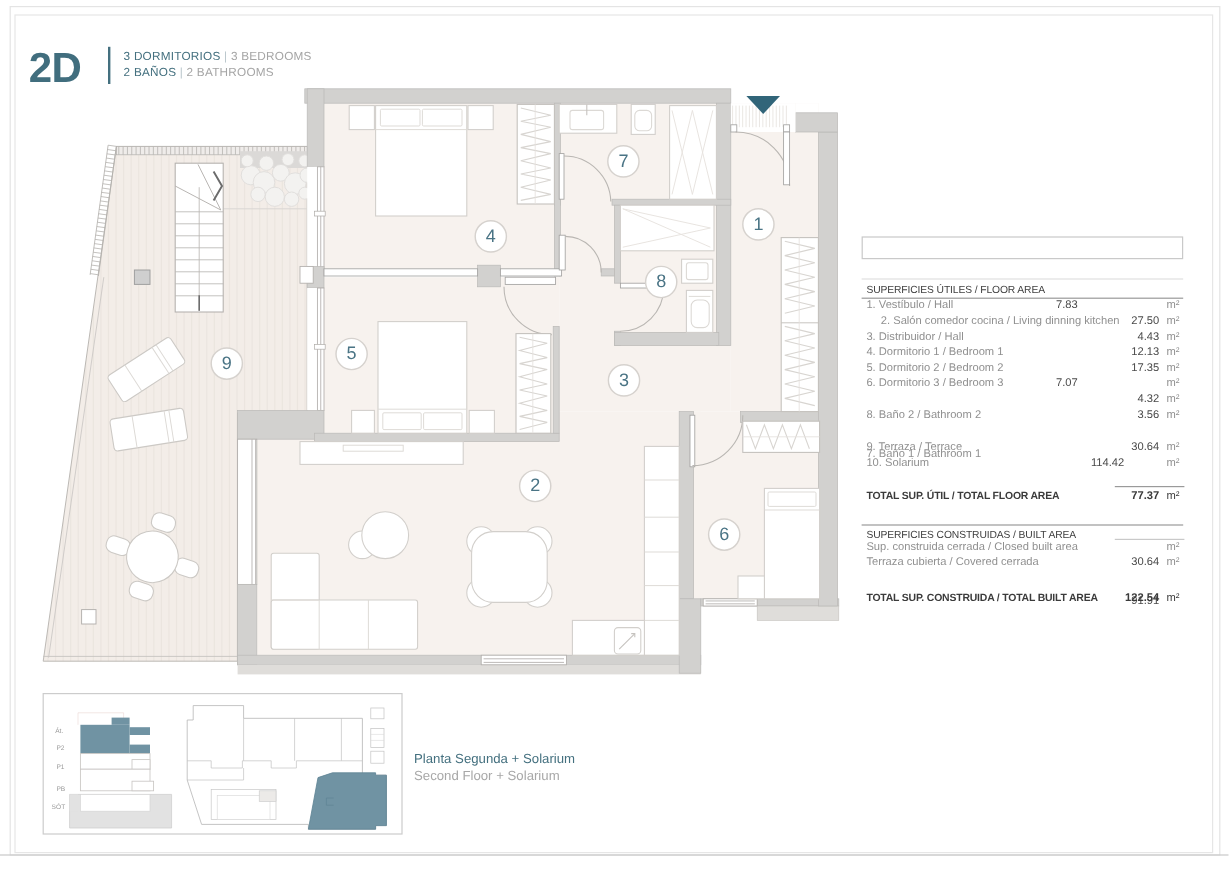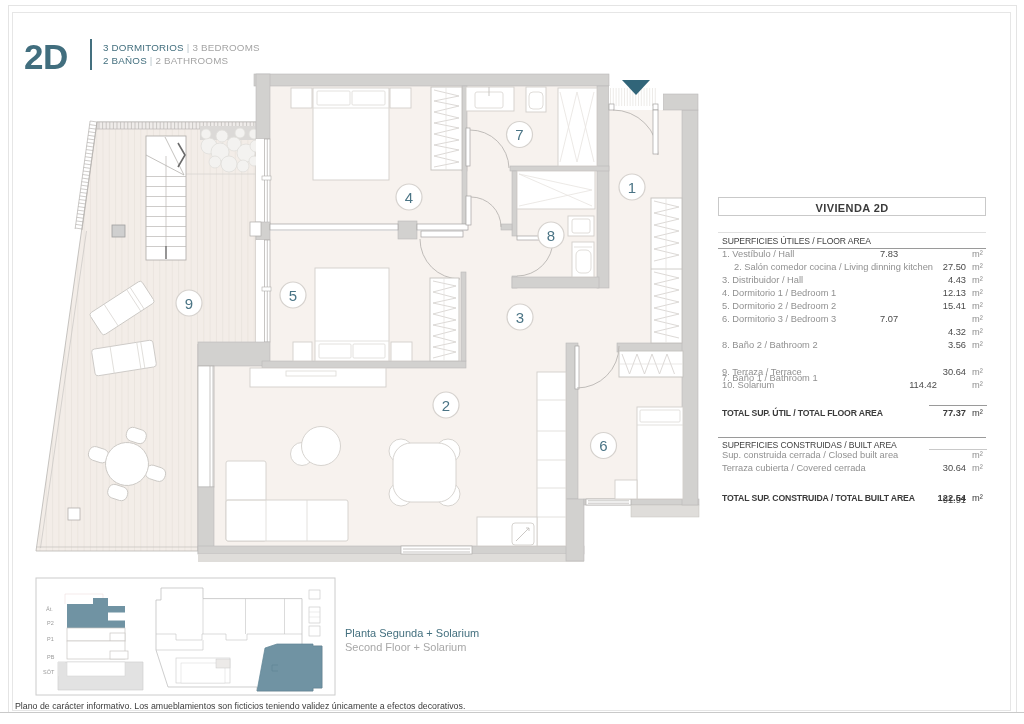--- a/index.html
+++ b/index.html
@@ -527,39 +527,38 @@
         <rect x="309" y="626" width="11" height="10"></rect>
       </g>
 <line x1="309" y1="612" x2="320" y2="612" stroke="#d8d8d8" stroke-width="0.5"></line>
 <line x1="309" y1="617" x2="320" y2="617" stroke="#d8d8d8" stroke-width="0.5"></line>
 
 <path d="M 265,648 L 277,644 L 313,644 L 313,646 L 322,646 L 322,688 L 313,688 L 313,691 L 257,691 Z" fill="#7093a3" stroke="#5f8495" stroke-width="0.7"></path>
 <path d="M 278,665 L 272,665 L 272,671 L 278,671" fill="none" stroke="#5f8495" stroke-width="0.6"></path>
 </svg>
 
 <div style="position:absolute;left:718px;top:197px;width:268px;height:19px;border:1px solid #c9c9c9;box-sizing:border-box;"></div>
-<div style="position:absolute;left:718px;top:202px;width:268px;text-align:center;font-size:11px;font-weight:bold;color:#3b3b3b;letter-spacing:0.4px;">VIVIENDA 2D</div>
 
 <div style="position:absolute;left:718px;top:232px;width:268px;border-top:1px solid #e0e0e0;"></div>
 <div style="position:absolute;left:722px;top:236px;font-size:8.6px;letter-spacing:-0.1px;color:#3f3f3f;white-space:nowrap;">SUPERFICIES ÚTILES / FLOOR AREA</div>
 <div style="position:absolute;left:718px;top:248px;width:268px;border-top:1px solid #9a9a9a;"></div>
 <div style="position:absolute;left:722px;top:249px;font-size:9.3px;letter-spacing:0px;color:#909090;font-weight:normal;white-space:nowrap;">1. Vestíbulo / Hall</div>
     <div style="position:absolute;left:880px;top:249px;width:86px;text-align:left;font-size:9.3px;color:#4a4a4a;font-weight:normal;">7.83</div>
     <div style="position:absolute;left:972px;top:249px;font-size:9.3px;color:#909090;">m²</div>
 <div style="position:absolute;left:722px;top:262px;font-size:9.3px;letter-spacing:0px;color:#909090;font-weight:normal;white-space:nowrap;margin-left:12px;">2. Salón comedor cocina / Living dinning kitchen</div>
     <div style="position:absolute;left:880px;top:262px;width:86px;text-align:right;font-size:9.3px;color:#4a4a4a;font-weight:normal;">27.50</div>
     <div style="position:absolute;left:972px;top:262px;font-size:9.3px;color:#909090;">m²</div>
 <div style="position:absolute;left:722px;top:275px;font-size:9.3px;letter-spacing:0px;color:#909090;font-weight:normal;white-space:nowrap;">3. Distribuidor / Hall</div>
     <div style="position:absolute;left:880px;top:275px;width:86px;text-align:right;font-size:9.3px;color:#4a4a4a;font-weight:normal;">4.43</div>
     <div style="position:absolute;left:972px;top:275px;font-size:9.3px;color:#909090;">m²</div>
 <div style="position:absolute;left:722px;top:288px;font-size:9.3px;letter-spacing:0px;color:#909090;font-weight:normal;white-space:nowrap;">4. Dormitorio 1 / Bedroom 1</div>
     <div style="position:absolute;left:880px;top:288px;width:86px;text-align:right;font-size:9.3px;color:#4a4a4a;font-weight:normal;">12.13</div>
     <div style="position:absolute;left:972px;top:288px;font-size:9.3px;color:#909090;">m²</div>
 <div style="position:absolute;left:722px;top:301px;font-size:9.3px;letter-spacing:0px;color:#909090;font-weight:normal;white-space:nowrap;">5. Dormitorio 2 / Bedroom 2</div>
-    <div style="position:absolute;left:880px;top:301px;width:86px;text-align:right;font-size:9.3px;color:#4a4a4a;font-weight:normal;">15.41</div>
+    <div style="position:absolute;left:880px;top:301px;width:86px;text-align:right;font-size:9.3px;color:#4a4a4a;font-weight:normal;">17.35</div>
     <div style="position:absolute;left:972px;top:301px;font-size:9.3px;color:#909090;">m²</div>
 <div style="position:absolute;left:722px;top:314px;font-size:9.3px;letter-spacing:0px;color:#909090;font-weight:normal;white-space:nowrap;">6. Dormitorio 3 / Bedroom 3</div>
     <div style="position:absolute;left:880px;top:314px;width:86px;font-size:9.3px;color:#4a4a4a;font-weight:normal;">7.07</div>
     <div style="position:absolute;left:972px;top:314px;font-size:9.3px;color:#909090;">m²</div>
 <div style="position:absolute;left:722px;top:327px;font-size:9.3px;letter-spacing:0px;color:#909090;font-weight:normal;white-space:nowrap;margin-top:46px;">7. Baño 1 / Bathroom 1</div>
     <div style="position:absolute;left:880px;top:327px;width:86px;text-align:right;font-size:9.3px;color:#4a4a4a;font-weight:normal;">4.32</div>
     <div style="position:absolute;left:972px;top:327px;font-size:9.3px;color:#909090;">m²</div>
 <div style="position:absolute;left:722px;top:340px;font-size:9.3px;letter-spacing:0px;color:#909090;font-weight:normal;white-space:nowrap;">8. Baño 2 / Bathroom 2</div>
     <div style="position:absolute;left:880px;top:340px;width:86px;text-align:right;font-size:9.3px;color:#4a4a4a;font-weight:normal;">3.56</div>
     <div style="position:absolute;left:972px;top:340px;font-size:9.3px;color:#909090;">m²</div>
@@ -586,16 +585,15 @@
     <div style="position:absolute;left:972px;top:463px;font-size:9.3px;color:#909090;">m²</div>
 
 <div style="position:absolute;left:722px;top:492.5px;font-size:8.7px;letter-spacing:-0.15px;color:#3b3b3b;font-weight:bold;white-space:nowrap;">TOTAL SUP. CONSTRUIDA /  TOTAL BUILT AREA</div>
     <div style="position:absolute;left:880px;top:492.5px;width:86px;text-align:right;font-size:9.3px;color:#3b3b3b;font-weight:bold;">122.54</div>
     <div style="position:absolute;left:972px;top:492.5px;font-size:9.3px;color:#3b3b3b;">m²</div>
 
 <div style="position:absolute;left:345px;top:627px;font-size:11px;color:#44707f;white-space:nowrap;">Planta Segunda + Solarium</div>
 
 <div style="position:absolute;left:345px;top:641px;font-size:11px;color:#a8a8a8;white-space:nowrap;">Second Floor + Solarium</div>
 
-<div style="position:absolute;left:15px;top:700.5px;font-size:8.8px;color:#3a3a3a;white-space:nowrap;">Plano de carácter informativo. Los amueblamientos son ficticios teniendo validez únicamente a efectos decorativos.</div>
 
 <div style="position:absolute;left:0px;top:712px;width:1024px;border-top:1px solid #c9c9c9;"></div>
 </div>
 
 </body></html>

